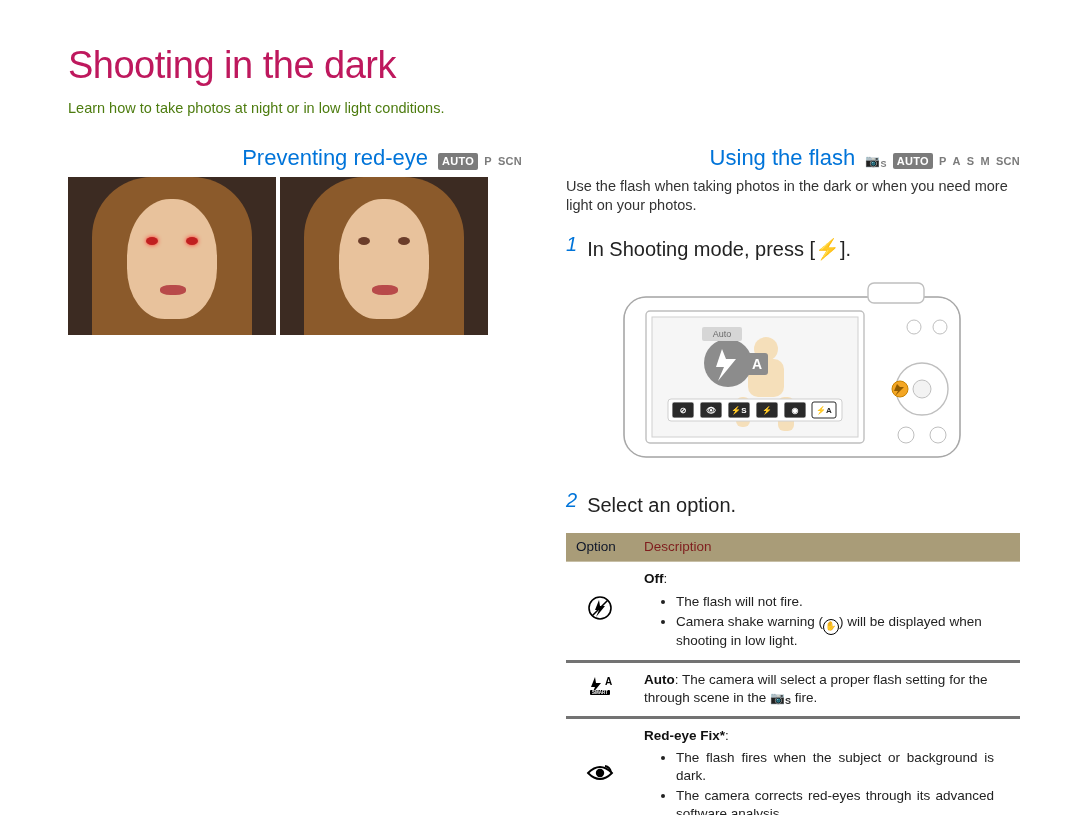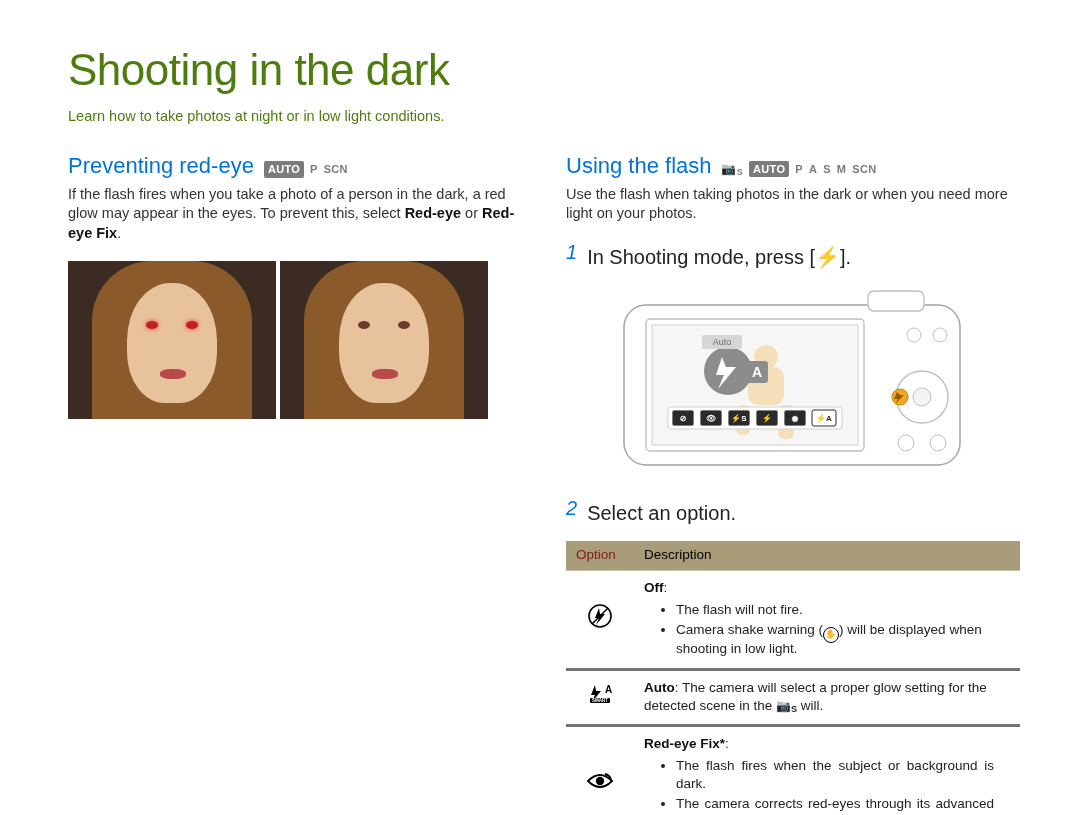--- a/index.html
+++ b/index.html
@@ -8,22 +8,22 @@
     background: #fff;
     color: #222;
     font-size: 14.5px;
     line-height: 1.35;
     width: 1080px;
   }
   .page {
     padding: 40px 60px 20px 68px;
   }
   h1 {
-    font-size: 44px;
-    color: #4d7c0f;
+    font-size: 38px;
+    color: #be185d;
     font-weight: 400;
     margin: 0 0 8px 0;
     letter-spacing: -0.5px;
   }
   .intro {
     font-weight: 300;
     color: #4d7c0f;
     margin-bottom: 24px;
   }
   .cols {
@@ -35,20 +35,21 @@
     min-width: 0;
   }
   h2 {
     font-size: 22px;
     color: #0074d9;
     font-weight: 400;
     margin: 0 0 4px 0;
     display: flex;
     align-items: baseline;
     gap: 10px;
+    justify-content: flex-end;
   }
   .mode-tags {
     display: inline-flex;
     gap: 6px;
     align-items: center;
   }
   .mode-tag {
     font-size: 11px;
     font-weight: 700;
     color: #7b7b7b;
@@ -134,27 +135,27 @@
     font-weight: 700;
   }
   .camera-wrap { text-align:center; margin:10px 0 18px 0;}
   .table {
     border-collapse: collapse;
     width: 100%;
     font-size: 13.5px;
   }
   .table thead th {
     background:#a99c78;
-    color:#000000;
+    color:#7f1d1d;
     font-weight:400;
     text-align:left;
     padding:5px 10px;
     border-bottom:1px solid #c7bfa6;
   }
-  .table thead th:first-child { color:#7f1d1d; }
+  .table thead th:first-child { color:#0f172a; }
   .table tbody td {
     border-bottom:3px solid #737373;
     padding:8px 10px;
     vertical-align:middle;
     font-weight:300;
     color:#222;
   }
   .table tbody td.icon-cell {
     text-align:center;
     width:48px;
@@ -202,23 +203,20 @@
 
     <div class="col">
       <h2>
         <span>Preventing red-eye</span>
         <span class="mode-tags">
           <span class="mode-tag box">AUTO</span>
           <span class="mode-tag">P</span>
           <span class="mode-tag">SCN</span>
         </span>
       </h2>
-      <div class="para">
-        <span>If the flash fires when you take a photo of a person in the dark, a red glow may appear in the eyes. To prevent this, select </span><span class="bold">Red-eye</span><span> or </span><span class="bold">Red-eye Fix</span><span>.</span>
-      </div>
 
       <div class="photos">
         <div class="photo">
           <div class="hair"></div>
           <div class="face"></div>
           <div class="eye l red"></div>
           <div class="eye r red"></div>
           <div class="lips"></div>
         </div>
         <div class="photo">
@@ -342,21 +340,21 @@
           <tr>
             <td class="icon-cell">
               <svg width="26" height="22" viewBox="0 0 26 22">
                   <path d="M8 2 L4 12 L8 12 L5 19 L14 8 L9 8 Z" fill="#000"></path>
                   <text x="18" y="10" font-size="10" font-family="Arial" font-weight="700">A</text>
                   <rect x="3" y="15" width="20" height="5" rx="1" fill="#000"></rect>
                   <text x="13" y="19" text-anchor="middle" fill="#fff" font-size="4.5" font-family="Arial">SMART</text>
                 </svg>
             </td>
             <td>
-              <span class="bold">Auto</span><span>: The camera will select a proper glow setting for the detected scene in the </span><span class="smart-icon">📷<span class="sub">S</span></span><span> will.</span>
+              <span class="bold">Auto</span><span>: The camera will select a proper flash setting for the through scene in the </span><span class="smart-icon">📷<span class="sub">S</span></span><span> fire.</span>
             </td>
           </tr>
           <tr>
             <td class="icon-cell">
               <svg width="28" height="20" viewBox="0 0 28 20">
                   <path d="M2 10 Q14 -2 26 10 Q14 22 2 10 Z" fill="none" stroke="#000" stroke-width="1.8"></path>
                   <circle cx="14" cy="10" r="4.2" fill="#000"></circle>
                   <path d="M19 3 Q24 4 25 9" fill="none" stroke="#000" stroke-width="1.8"></path>
                 </svg>
             </td>

